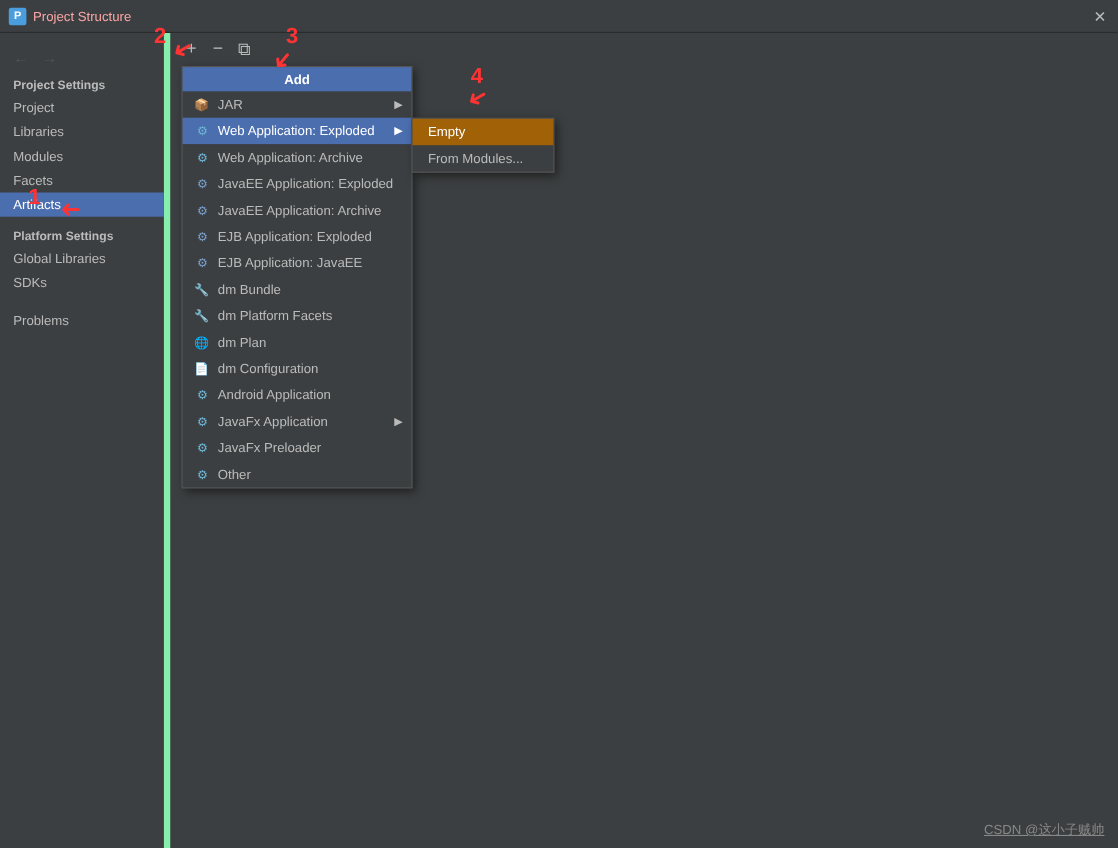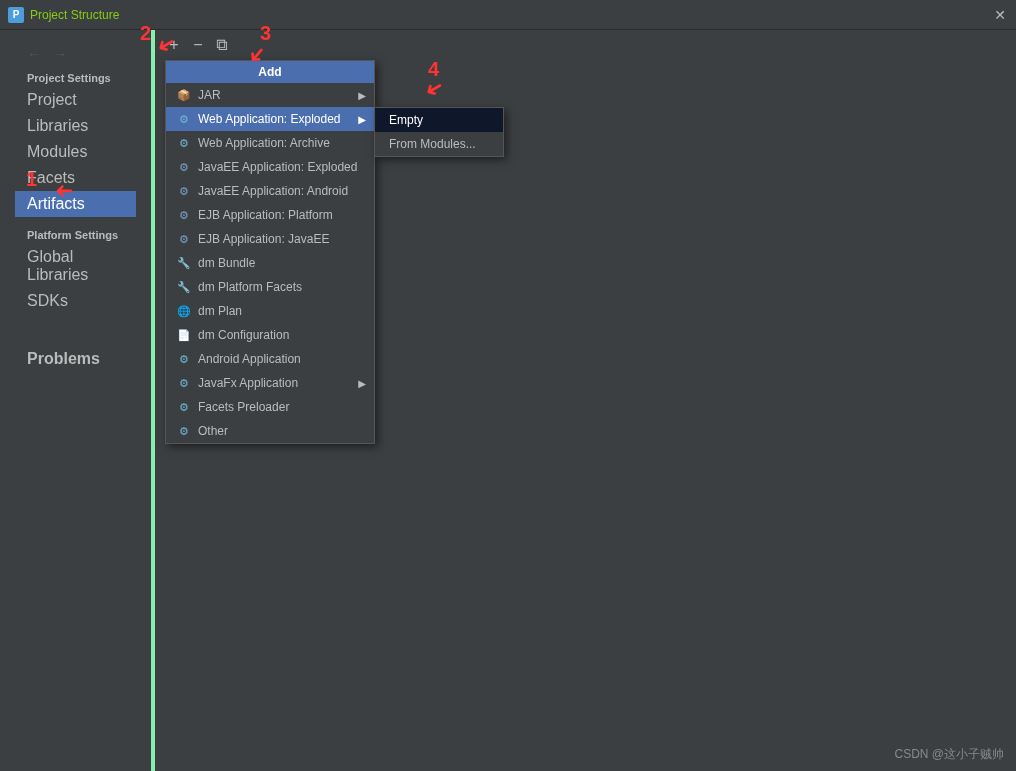--- a/index.html
+++ b/index.html
@@ -27,21 +27,21 @@
       width: 16px;
       height: 16px;
       margin-right: 6px;
       background: #4a9edd;
       border-radius: 2px;
       display: flex; align-items: center; justify-content: center;
       font-size: 10px; color: white; font-weight: bold;
     }
     .title-bar-text {
       flex: 1;
-      color: #84cc16;
+      color: #fca5a5;
       font-size: 12px;
     }
     .title-bar-controls {
       display: flex; gap: 4px;
     }
     .title-btn {
       width: 16px; height: 16px;
       border: none; background: transparent;
       color: #bbbbbb; cursor: pointer; font-size: 14px;
       display: flex; align-items: center; justify-content: center;
@@ -50,35 +50,35 @@
     
     .main-layout {
       display: flex;
       height: calc(100% - 30px);
     }
 
     
     .sidebar {
       width: 155px;
       background: #3c3f41;
-      border-right: 4px solid #86efac;
-      padding: 8px 15px;
+      border-right: 6px solid #86efac;
+      padding: 8px 0;
       flex-shrink: 0;
     }
     .sidebar-section-title {
       color: #bbbbbb;
       font-size: 11px;
       font-weight: bold;
       padding: 6px 12px 3px 12px;
     }
     .sidebar-item {
       padding: 4px 12px;
       cursor: pointer;
       color: #bbbbbb;
-      font-size: 16px;
+      font-size: 12px;
     }
     .sidebar-item.active {
       background: #4b6eaf;
       color: white;
     }
 
     
     .nav-arrows {
       display: flex; align-items: center;
       padding: 4px 8px;
@@ -166,41 +166,42 @@
       box-shadow: 3px 3px 8px rgba(0,0,0,0.5);
       z-index: 200;
     }
     .submenu-item {
       padding: 5px 14px;
       cursor: pointer;
       color: #bbbbbb;
       font-size: 12px;
     }
     .submenu-item.highlighted {
-      background: #0f172a;
+      background: #a16207;
       color: white;
     }
 
     
     .annotation {
       position: absolute;
       color: #ff3333;
       font-size: 20px;
       font-weight: bold;
       z-index: 1000;
       pointer-events: none;
     }
 
     
     .watermark {
       position: absolute;
       bottom: 8px;
       right: 12px;
       color: #888;
       font-size: 12px;
+      text-decoration: underline;
     }
 
     
     .icon-jar { color: #d4a843; }
     .icon-web { color: #6eb5d4; }
     .icon-javaee { color: #7b9ec9; }
     .icon-ejb { color: #7b9ec9; }
     .icon-dm { color: #aaaaaa; }
     .icon-android { color: #6eb5d4; }
     .icon-javafx { color: #6eb5d4; }
@@ -246,21 +247,21 @@
     </div>
 
     <div class="sidebar-section-title" style="margin-top:6px;">Platform Settings</div>
     <div class="sidebar-item">
       <span>Global Libraries</span>
     </div>
     <div class="sidebar-item">
       <span>SDKs</span>
     </div>
 
-    <div style="margin-top: 32px; font-weight: bold;">
+    <div style="margin-top: 12px;">
       <div class="sidebar-item">
         <span>Problems</span>
       </div>
     </div>
   </div>
 
   <div class="content-area">
 
     <div style="display:flex; align-items:center; padding:4px 8px; gap:2px; height:30px;">
       <button class="toolbar-btn">+</button>
@@ -294,26 +295,26 @@
           <span>Web Application: Archive</span>
         </div>
 
         <div class="dropdown-item">
           <span class="item-icon icon-javaee">⚙</span>
           <span>JavaEE Application: Exploded</span>
         </div>
 
         <div class="dropdown-item">
           <span class="item-icon icon-javaee">⚙</span>
-          <span>JavaEE Application: Android</span>
+          <span>JavaEE Application: Archive</span>
         </div>
 
         <div class="dropdown-item">
           <span class="item-icon icon-ejb">⚙</span>
-          <span>EJB Application: Platform</span>
+          <span>EJB Application: Exploded</span>
         </div>
 
         <div class="dropdown-item">
           <span class="item-icon icon-ejb">⚙</span>
           <span>EJB Application: JavaEE</span>
         </div>
 
         <div class="dropdown-item">
           <span class="item-icon icon-dm">🔧</span>
           <span>dm Bundle</span>
@@ -340,21 +341,21 @@
         </div>
 
         <div class="dropdown-item">
           <span class="item-icon icon-javafx">⚙</span>
           <span>JavaFx Application</span>
           <span class="arrow">▶</span>
         </div>
 
         <div class="dropdown-item">
           <span class="item-icon icon-javafx">⚙</span>
-          <span>Facets Preloader</span>
+          <span>JavaFx Preloader</span>
         </div>
 
         <div class="dropdown-item">
           <span class="item-icon icon-other">⚙</span>
           <span>Other</span>
         </div>
       </div>
     </div>
 
   </div>

